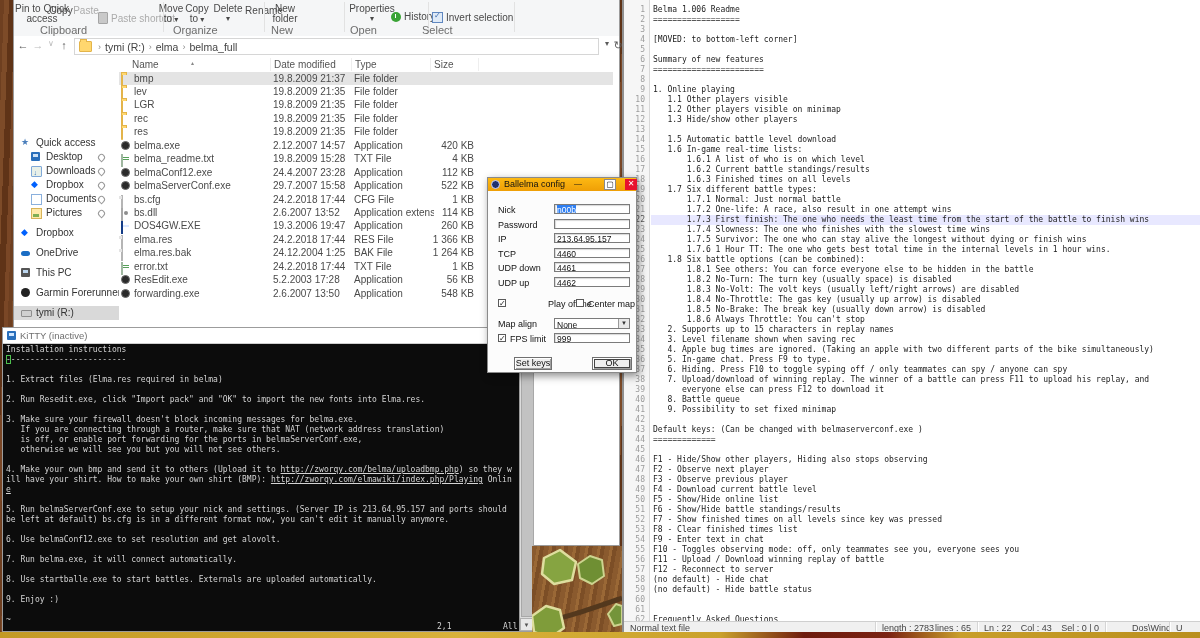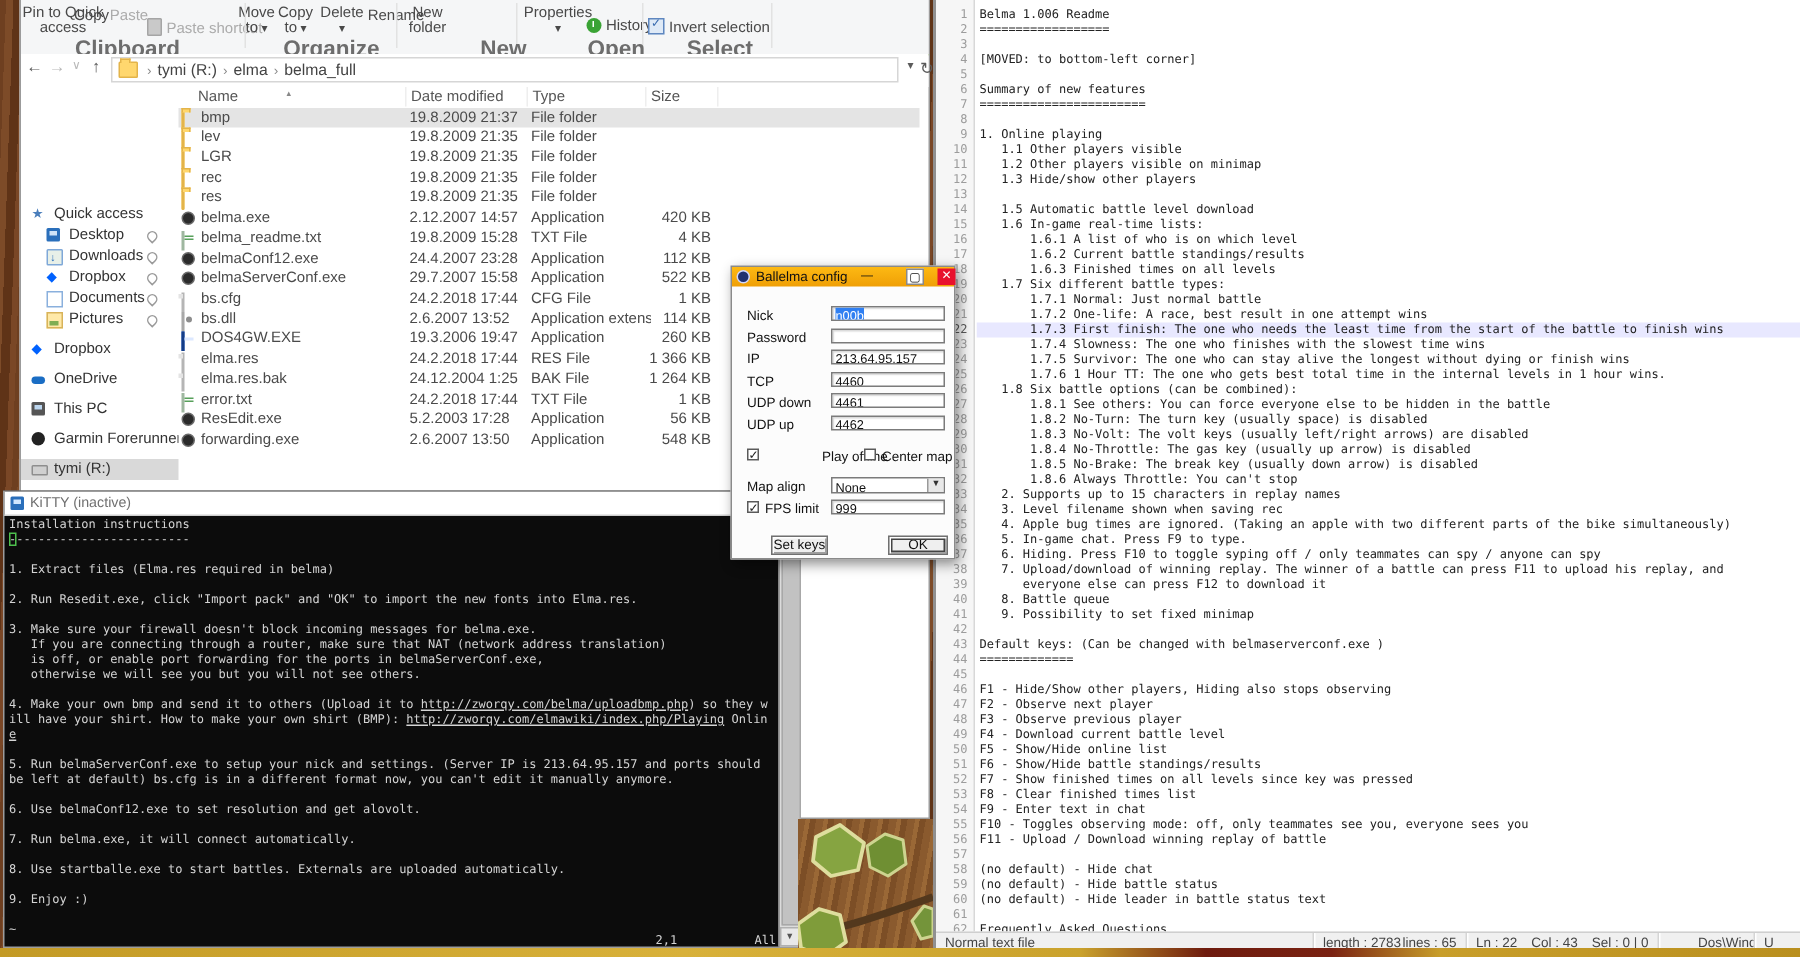--- a/index.html
+++ b/index.html
@@ -7,21 +7,21 @@
     width:1200px;height:638px;position:relative;overflow:hidden;
     font-family:"Liberation Sans",sans-serif;
     background:repeating-linear-gradient(92deg,#6e3f20 0 4px,#7d4b28 4px 9px,#5f3317 9px 15px,#7a4726 15px 19px);
   }
   .abs{position:absolute;}
   
   #explorer{left:13px;top:0;width:607px;height:546px;background:#fff;border:1px solid #9b9b9b;border-top:none;box-sizing:border-box;}
   #ribbon{position:absolute;left:0;top:0;width:100%;height:36px;background:#f5f6f7;border-bottom:1px solid #4d7c0f;font-size:10px;color:#494949;}
   .rib-btn{position:absolute;text-align:center;line-height:10px;cursor:default;}
   .rib-sep{position:absolute;top:2px;width:1px;height:30px;background:#e2e2e2;}
-  .rib-group{position:absolute;top:24px;width:80px;text-align:right;color:#6d6d6d;font-size:15px;font-weight:bold;}
+  .rib-group{position:absolute;top:24px;width:80px;text-align:left;color:#6d6d6d;font-size:11px;}
   .dis{color:#ababab;}
   .caret-below::after{content:"▾";display:block;font-size:8px;line-height:9px;color:inherit;}
   .caret-after::after{content:" ▾";font-size:8px;}
   .rib-ico{display:inline-block;vertical-align:-2px;margin-right:3px;}
   .ico-clipboard{width:8px;height:10px;background:#c9c9c9;border:1px solid #a5a5a5;border-radius:1px;}
   .ico-history{width:10px;height:10px;background:#3aa335;border-radius:50%;position:relative;}
   .ico-history::after{content:"";position:absolute;left:4px;top:2px;width:1px;height:4px;background:#fff;}
   .ico-invert{width:9px;height:9px;border:1px solid #5f87c0;background:#dfeaf7;position:relative;}
   .ico-invert::after{content:"✓";position:absolute;left:1px;top:-2px;font-size:8px;color:#3b6cb0;}
   #addrbar{position:absolute;left:0;top:36px;width:100%;height:22px;background:#fff;font-size:10.5px;color:#444;}
@@ -370,21 +370,21 @@
       <div class="eline" style="top: 95px;">   1.1 Other players visible</div>
       <div class="eline" style="top: 105px;">   1.2 Other players visible on minimap</div>
       <div class="eline" style="top: 115px;">   1.3 Hide/show other players</div>
       <div class="eline" style="top: 135px;">   1.5 Automatic battle level download</div>
       <div class="eline" style="top: 145px;">   1.6 In-game real-time lists:</div>
       <div class="eline" style="top: 155px;">       1.6.1 A list of who is on which level</div>
       <div class="eline" style="top: 165px;">       1.6.2 Current battle standings/results</div>
       <div class="eline" style="top: 175px;">       1.6.3 Finished times on all levels</div>
       <div class="eline" style="top: 185px;">   1.7 Six different battle types:</div>
       <div class="eline" style="top: 195px;">       1.7.1 Normal: Just normal battle</div>
-      <div class="eline" style="top: 205px;">       1.7.2 One-life: A race, best result in one attempt wins</div>
+      <div class="eline" style="top: 205px;">       1.7.2 One-life: A race, also result in one attempt wins</div>
       <div class="eline" style="top: 215px;">       1.7.3 First finish: The one who needs the least time from the start of the battle to finish wins</div>
       <div class="eline" style="top: 225px;">       1.7.4 Slowness: The one who finishes with the slowest time wins</div>
       <div class="eline" style="top: 235px;">       1.7.5 Survivor: The one who can stay alive the longest without dying or finish wins</div>
       <div class="eline" style="top: 245px;">       1.7.6 1 Hour TT: The one who gets best total time in the internal levels in 1 hour wins.</div>
       <div class="eline" style="top: 255px;">   1.8 Six battle options (can be combined):</div>
       <div class="eline" style="top: 265px;">       1.8.1 See others: You can force everyone else to be hidden in the battle</div>
       <div class="eline" style="top: 275px;">       1.8.2 No-Turn: The turn key (usually space) is disabled</div>
       <div class="eline" style="top: 285px;">       1.8.3 No-Volt: The volt keys (usually left/right arrows) are disabled</div>
       <div class="eline" style="top: 295px;">       1.8.4 No-Throttle: The gas key (usually up arrow) is disabled</div>
       <div class="eline" style="top: 305px;">       1.8.5 No-Brake: The break key (usually down arrow) is disabled</div>
@@ -406,23 +406,23 @@
       <div class="eline" style="top: 465px;">F2 - Observe next player</div>
       <div class="eline" style="top: 475px;">F3 - Observe previous player</div>
       <div class="eline" style="top: 485px;">F4 - Download current battle level</div>
       <div class="eline" style="top: 495px;">F5 - Show/Hide online list</div>
       <div class="eline" style="top: 505px;">F6 - Show/Hide battle standings/results</div>
       <div class="eline" style="top: 515px;">F7 - Show finished times on all levels since key was pressed</div>
       <div class="eline" style="top: 525px;">F8 - Clear finished times list</div>
       <div class="eline" style="top: 535px;">F9 - Enter text in chat</div>
       <div class="eline" style="top: 545px;">F10 - Toggles observing mode: off, only teammates see you, everyone sees you</div>
       <div class="eline" style="top: 555px;">F11 - Upload / Download winning replay of battle</div>
+      <div class="eline" style="top: 565px;">F12 - Reconnect to server</div>
       <div class="eline" style="top: 575px;">(no default) - Hide chat</div>
       <div class="eline" style="top: 585px;">(no default) - Hide battle status</div>
-      <div class="eline" style="top: 595px;">(no default) - Hide leader in battle status text</div>
       <div class="eline" style="top: 605px;"></div>
       <div class="eline" style="top: 615px;">Frequently Asked Questions</div>
     </div>
   <div id="np-status">
     <div class="np-cell" style="flex:1;">Normal text file</div>
     <div class="np-cell" style="width:102px;display:flex;justify-content:space-between;">
         <span>length : 2783</span>
         <span>lines : 65</span>
       </div>
     <div class="np-cell" style="width:128px;display:flex;justify-content:space-between;">

